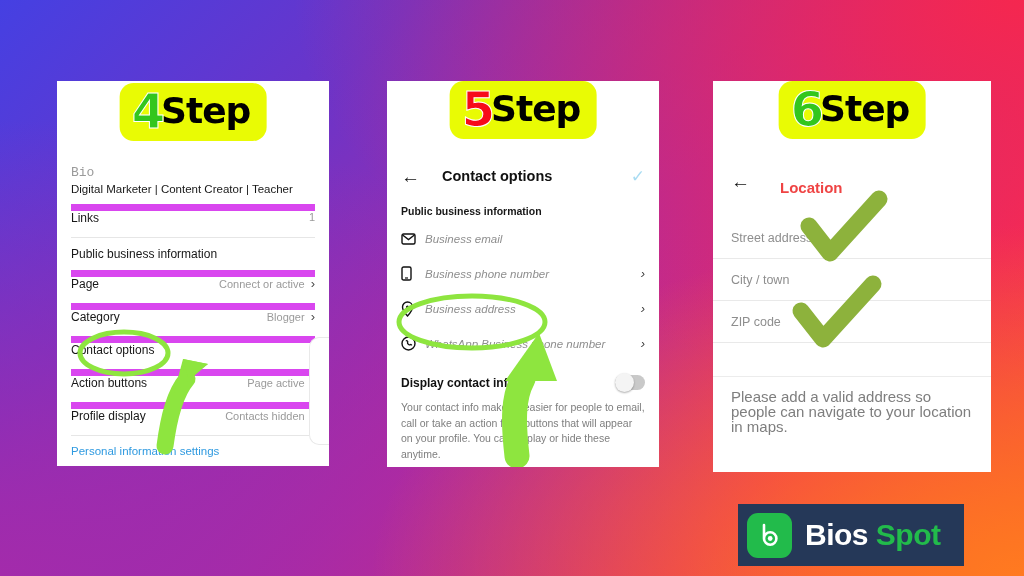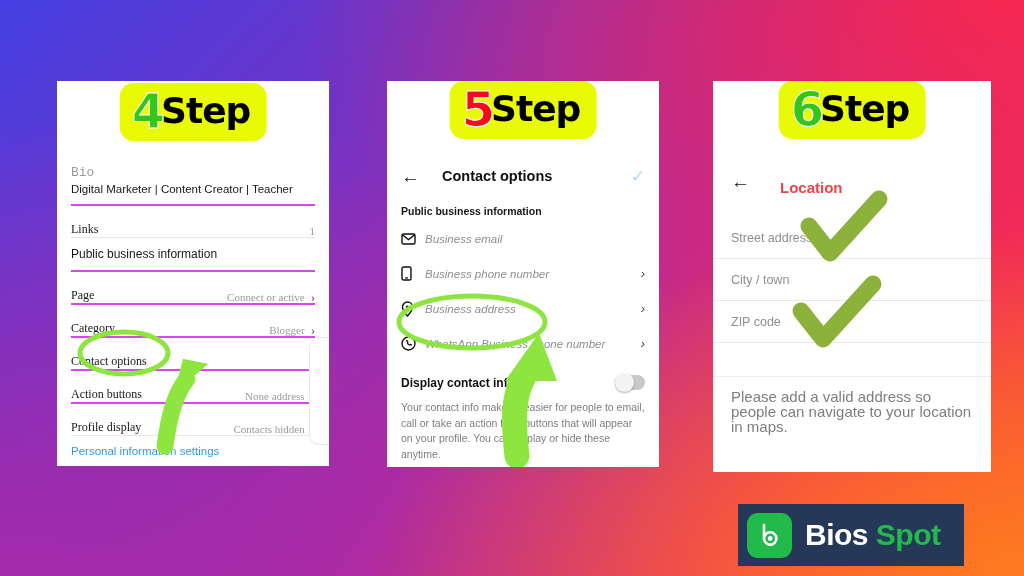--- a/index.html
+++ b/index.html
@@ -59,24 +59,24 @@
   }
 
   
   .screen { position:relative; width:100%; height:100%; padding-top:0; }
 
   .p1-body { padding:84px 14px 0 14px; }
   .label-tiny { font-size:13px; color:#9a9a9a; margin-bottom:3px;font-family:Liberation Mono, monospace; }
   .bio-text { font-size:11.5px; color:#171717; padding-bottom:9px; }
 
   .row {
-    display:flex; align-items:flex-end; justify-content:space-between;
-    border-top:2px solid #d946ef;
+    display:flex; align-items:flex-start; justify-content:space-between;
+    border-top:7px solid #d946ef;
     height:33px;
-    font-size:12px; color:#171717;font-family:Liberation Serif, serif;
+    font-size:12px; color:#171717;
   }
   .row .right { display:flex; align-items:center; gap:6px; }
   .row .meta { font-size:11px; color:#9a9a9a; }
   .chev { color:#4a4a4a; font-size:13px; line-height:1; }
   .plain-row { border-top:1px solid #e6e6e6; height:33px; display:flex; align-items:center; font-size:12px; color:#171717; }
   .link-row { height:30px; display:flex; align-items:center; font-size:11.5px; color:#2f9ae0; border-top:1px solid #e6e6e6; }
 
   .p1-overlay {
     position:absolute; right:-8px; top:256px;
     width:28px; height:108px;
@@ -187,21 +187,21 @@
         <div class="row">
           <span>Contact options</span>
           <span class="right">
             <span class="chev">›</span>
           </span>
         </div>
 
         <div class="row">
           <span>Action buttons</span>
           <span class="right">
-            <span class="meta">None address</span>
+            <span class="meta">Page active</span>
             <span class="chev">›</span>
           </span>
         </div>
 
         <div class="row">
           <span>Profile display</span>
           <span class="right">
             <span class="meta">Contacts hidden</span>
             <span class="chev">›</span>
           </span>

